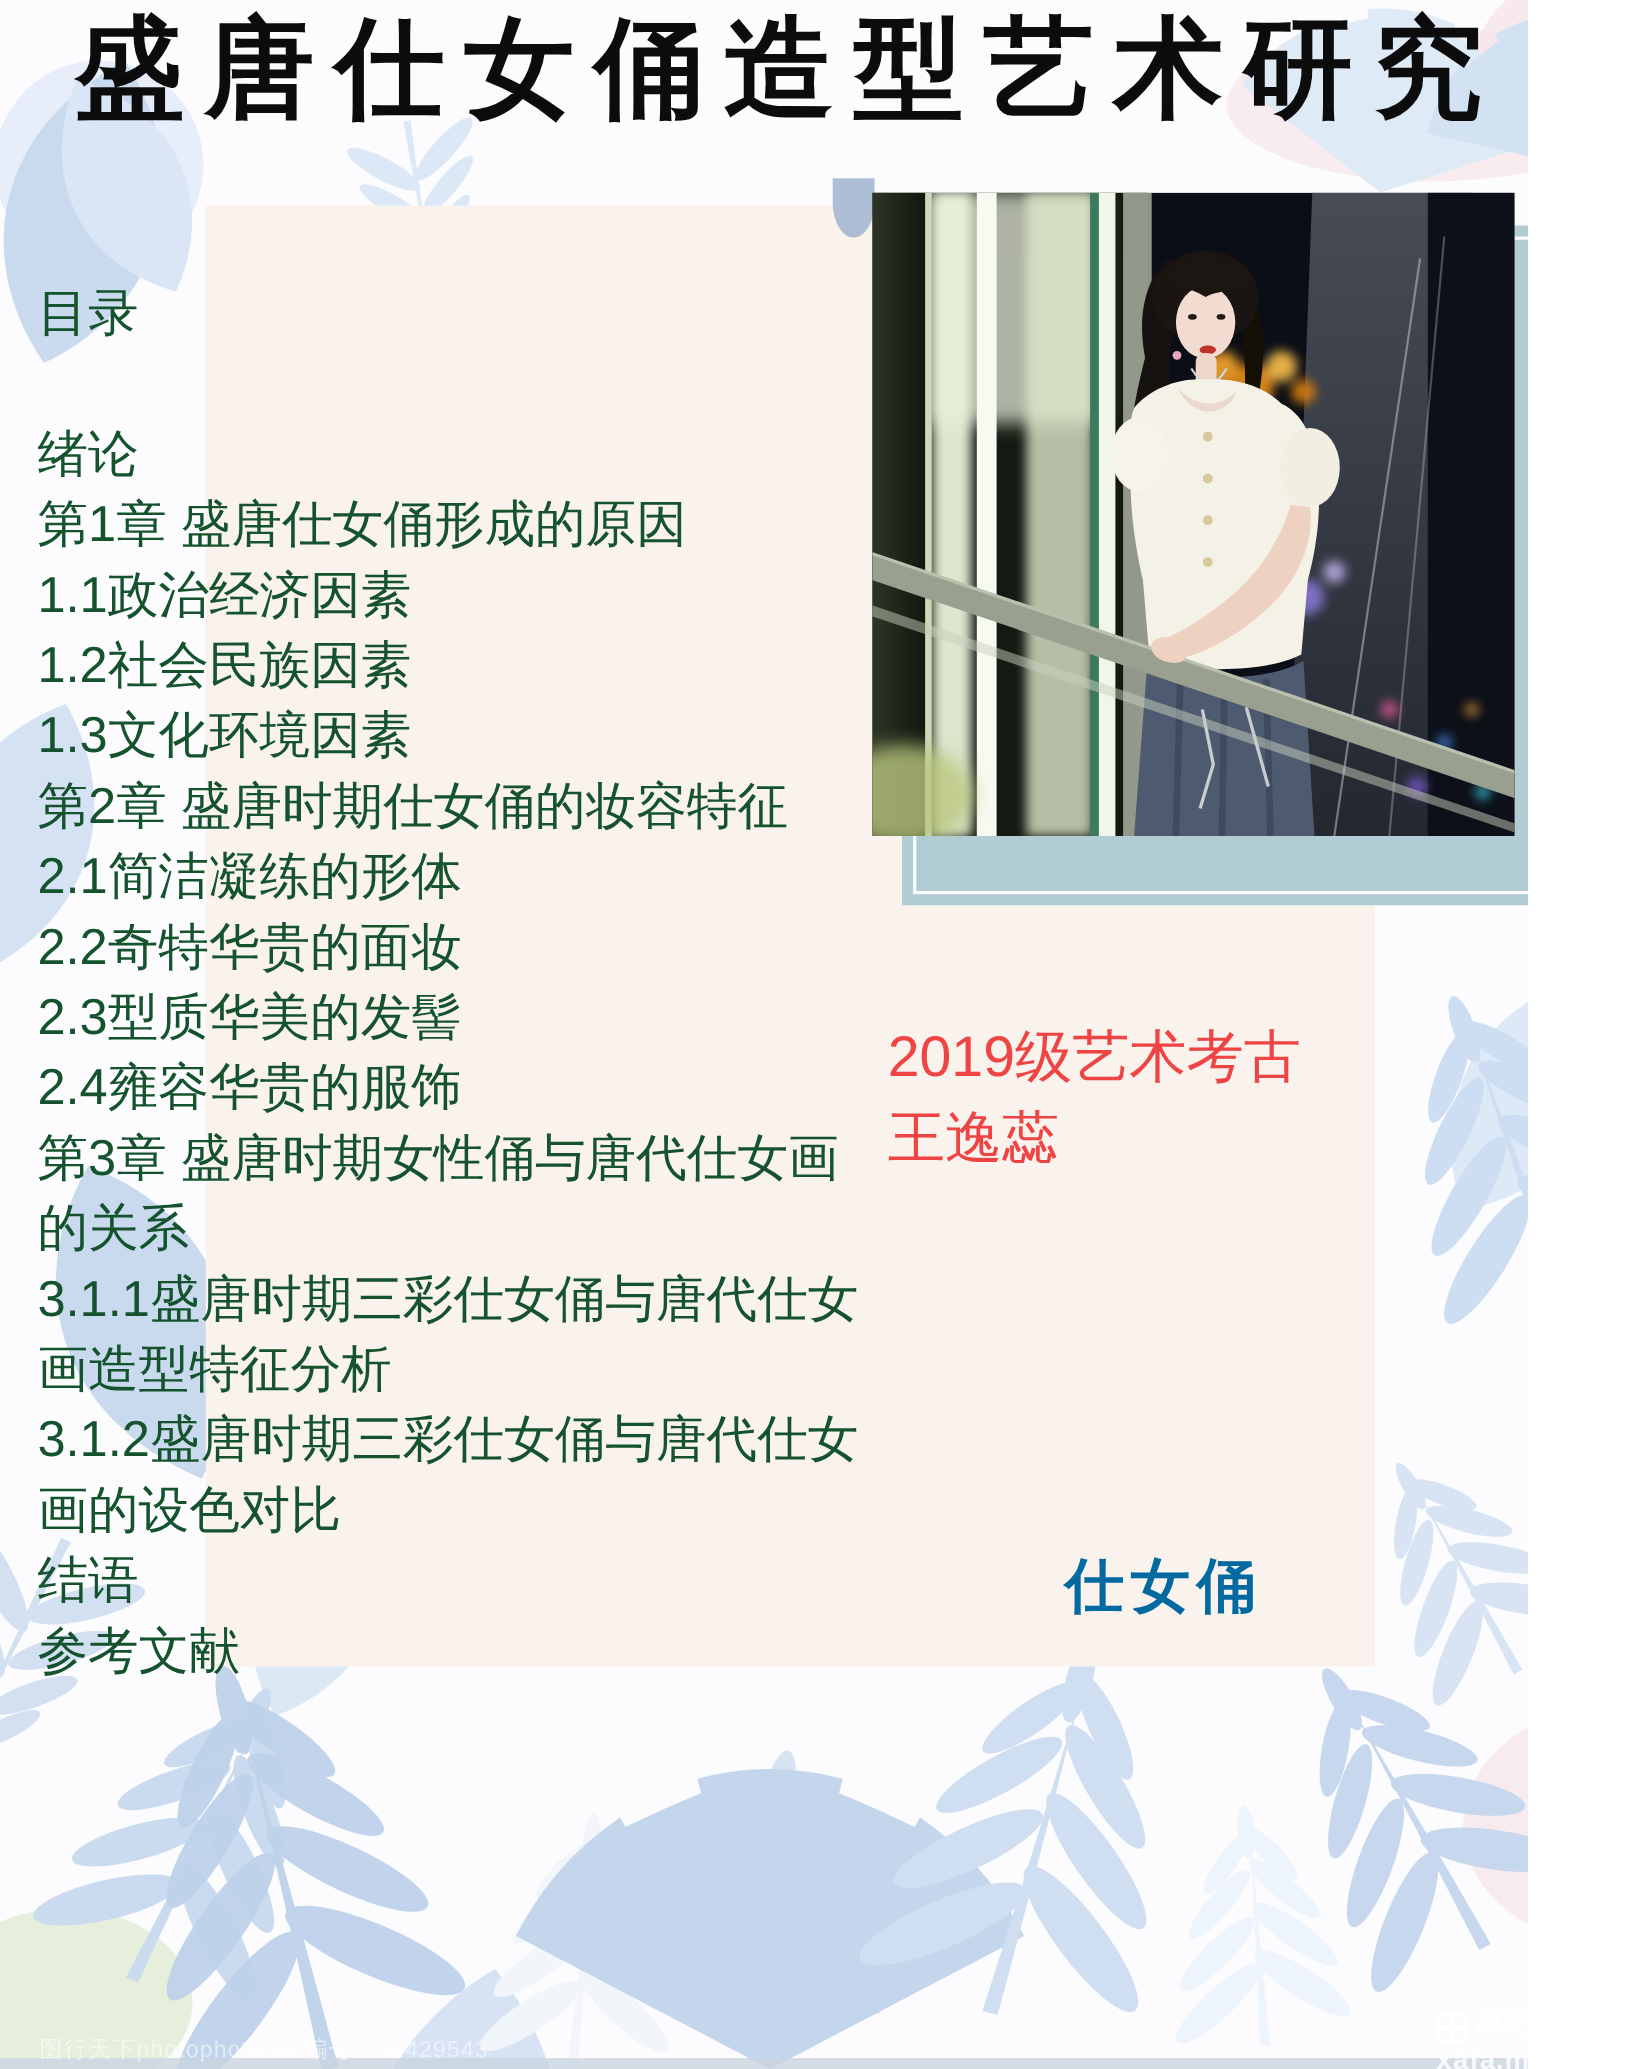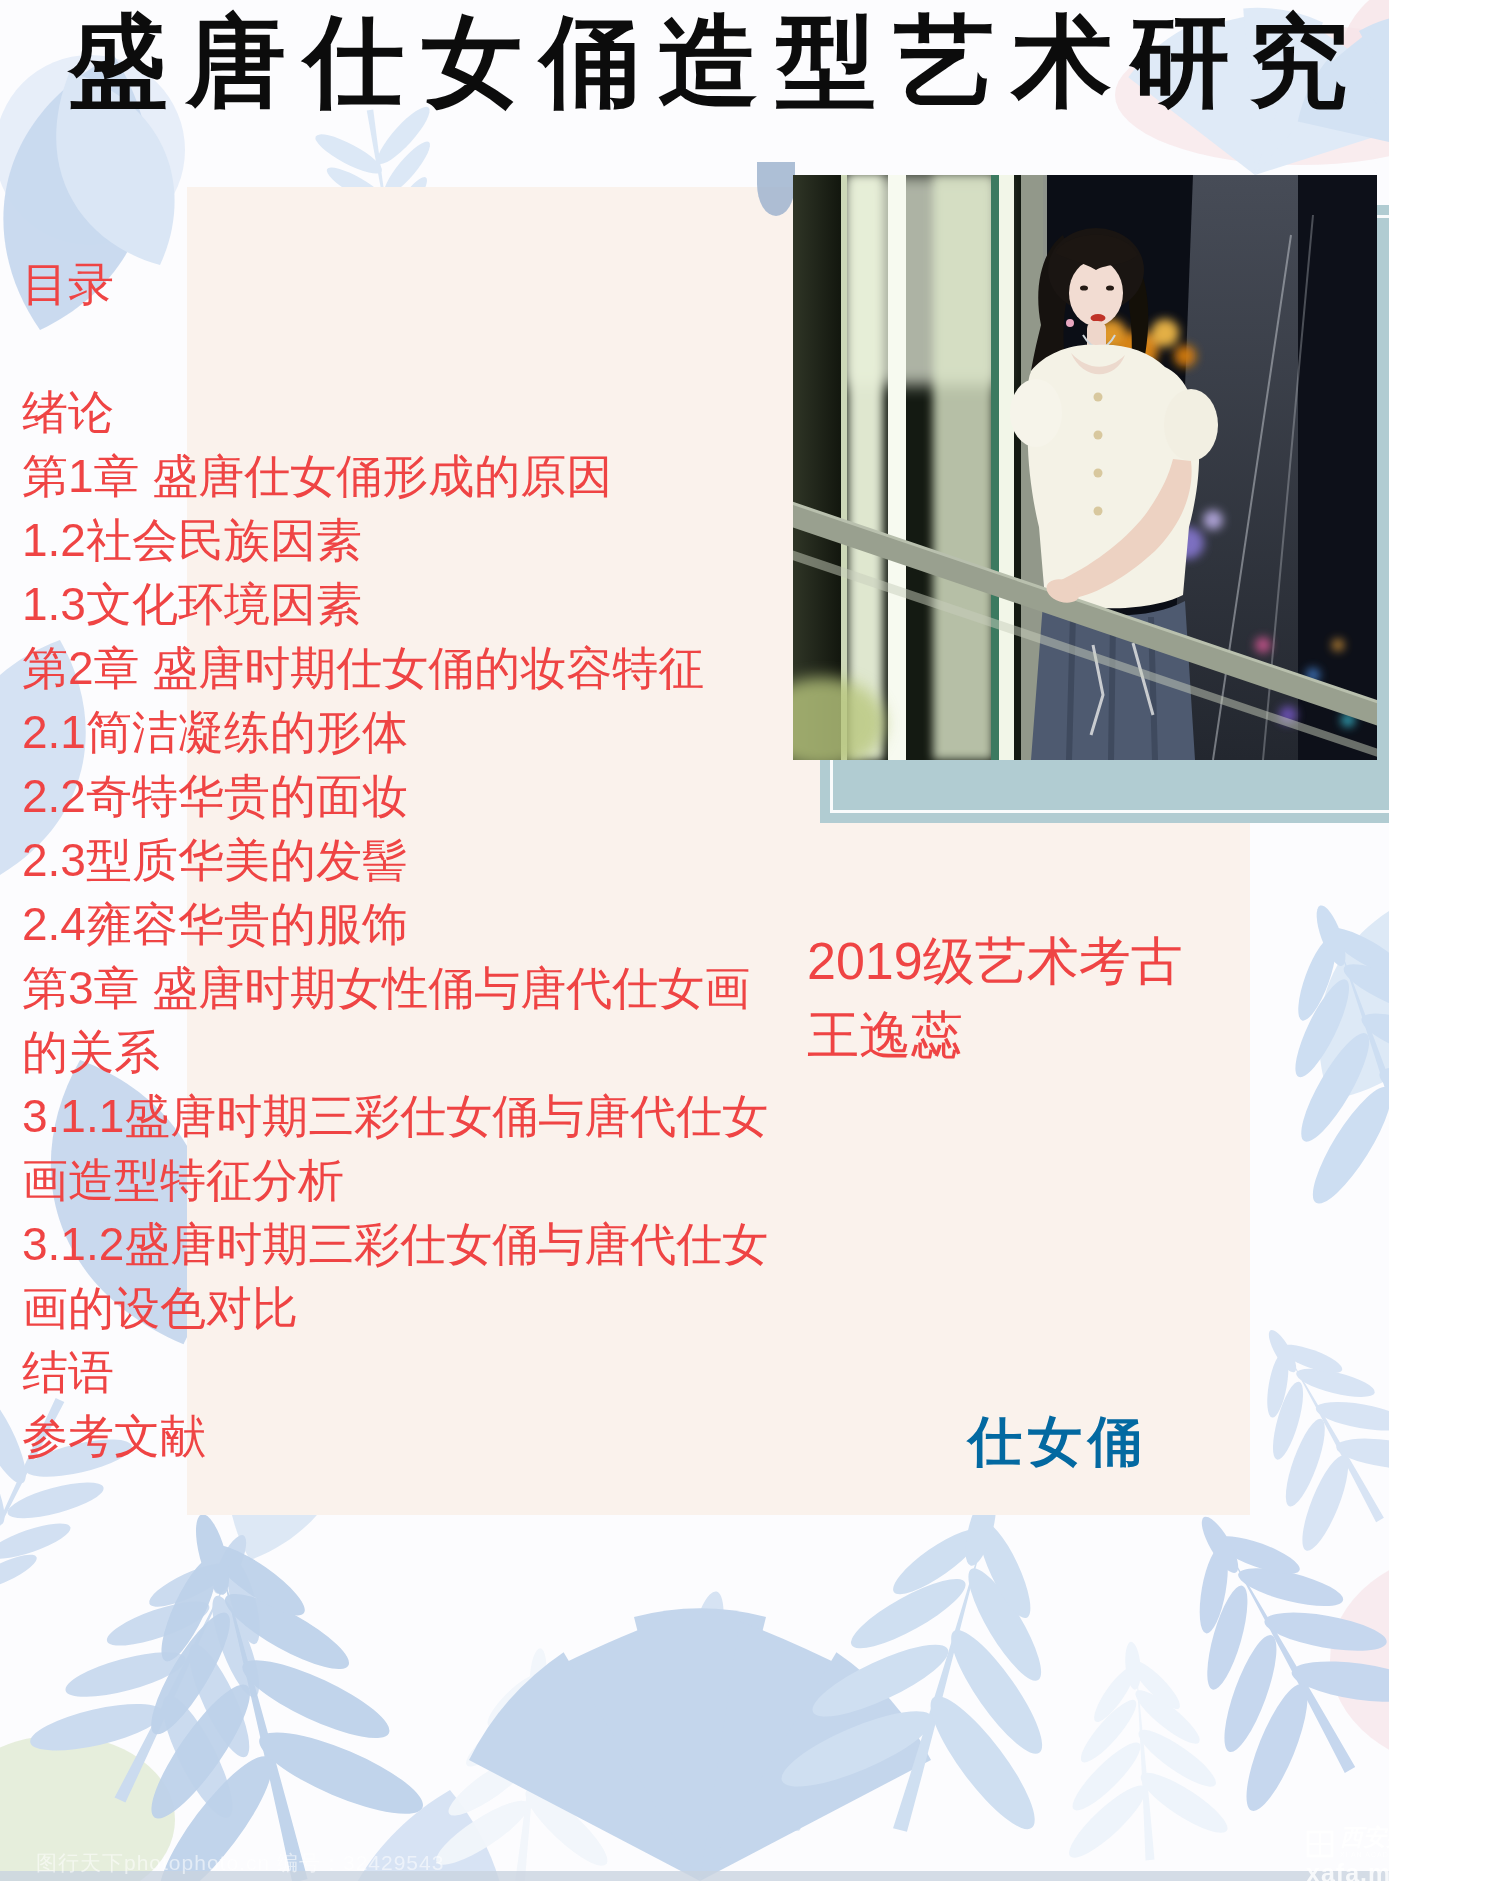--- a/index.html
+++ b/index.html
@@ -16,22 +16,22 @@
                background:radial-gradient(circle at 40% 40%, #f6dee3 55%, #edc9d2 100%);z-index:1;}
   .teal-mat{position:absolute;left:820px;top:205px;width:617px;height:618px;
             background:#b1ccd2;z-index:2;}
   .teal-mat .inner-line{position:absolute;left:10px;top:10px;right:10px;bottom:10px;
             border:3px solid rgba(255,255,255,.92);}
   .photo{position:absolute;left:793px;top:175px;width:584px;height:585px;z-index:3;overflow:hidden;}
   .photo svg{display:block;}
   .page-title{position:absolute;left:-33px;top:-4px;width:1500px;z-index:4;
               font-size:100px;font-weight:600;letter-spacing:18px;color:#0c0c0c;
               text-align:center;white-space:nowrap;}
-  .toc{position:absolute;left:22px;top:252px;width:762px;z-index:4;
-       font-size:46px;line-height:64px;font-weight:500;color:#ef4444;word-break:break-all;}
+  .toc{position:absolute;left:34px;top:252px;width:762px;z-index:4;
+       font-size:46px;line-height:64px;font-weight:500;color:#14532d;word-break:break-all;}
   .toc-heading{margin-bottom:64px;}
   .author-block{position:absolute;left:807px;top:924px;z-index:4;
        font-size:52px;line-height:74px;font-weight:500;color:#ef4444;}
   .photo-watermark{position:absolute;left:968px;top:1406px;z-index:4;
        font-size:54px;letter-spacing:6px;color:#0369a1;font-weight:700;}
   .bl-watermark{position:absolute;left:36px;top:1849px;z-index:4;
        font-size:21px;color:rgba(255,255,255,.55);letter-spacing:1px;}
   .site-watermark{position:absolute;left:1306px;top:1818px;z-index:4;color:rgba(255,255,255,.82);}
   .site-row1{display:flex;align-items:flex-end;gap:6px;}
   .seal{width:28px;height:28px;flex:0 0 auto;}
@@ -213,20 +213,21 @@
       <ellipse cx="270" cy="416" rx="17" ry="11" fill="#edd2c2" transform="rotate(18 270 416)"></ellipse>
     </svg>
   </div>
 
   <div class="page-title">盛唐仕女俑造型艺术研究</div>
 
   <div class="toc">
     <div class="toc-heading">目录</div>
     <div>绪论</div>
     <div>第1章 盛唐仕女俑形成的原因</div>
+    <div>1.1政治经济因素</div>
     <div>1.2社会民族因素</div>
     <div>1.3文化环境因素</div>
     <div>第2章 盛唐时期仕女俑的妆容特征</div>
     <div>2.1简洁凝练的形体</div>
     <div>2.2奇特华贵的面妆</div>
     <div>2.3型质华美的发髻</div>
     <div>2.4雍容华贵的服饰</div>
     <div>第3章 盛唐时期女性俑与唐代仕女画的关系</div>
     <div>3.1.1盛唐时期三彩仕女俑与唐代仕女画造型特征分析</div>
     <div>3.1.2盛唐时期三彩仕女俑与唐代仕女画的设色对比</div>

